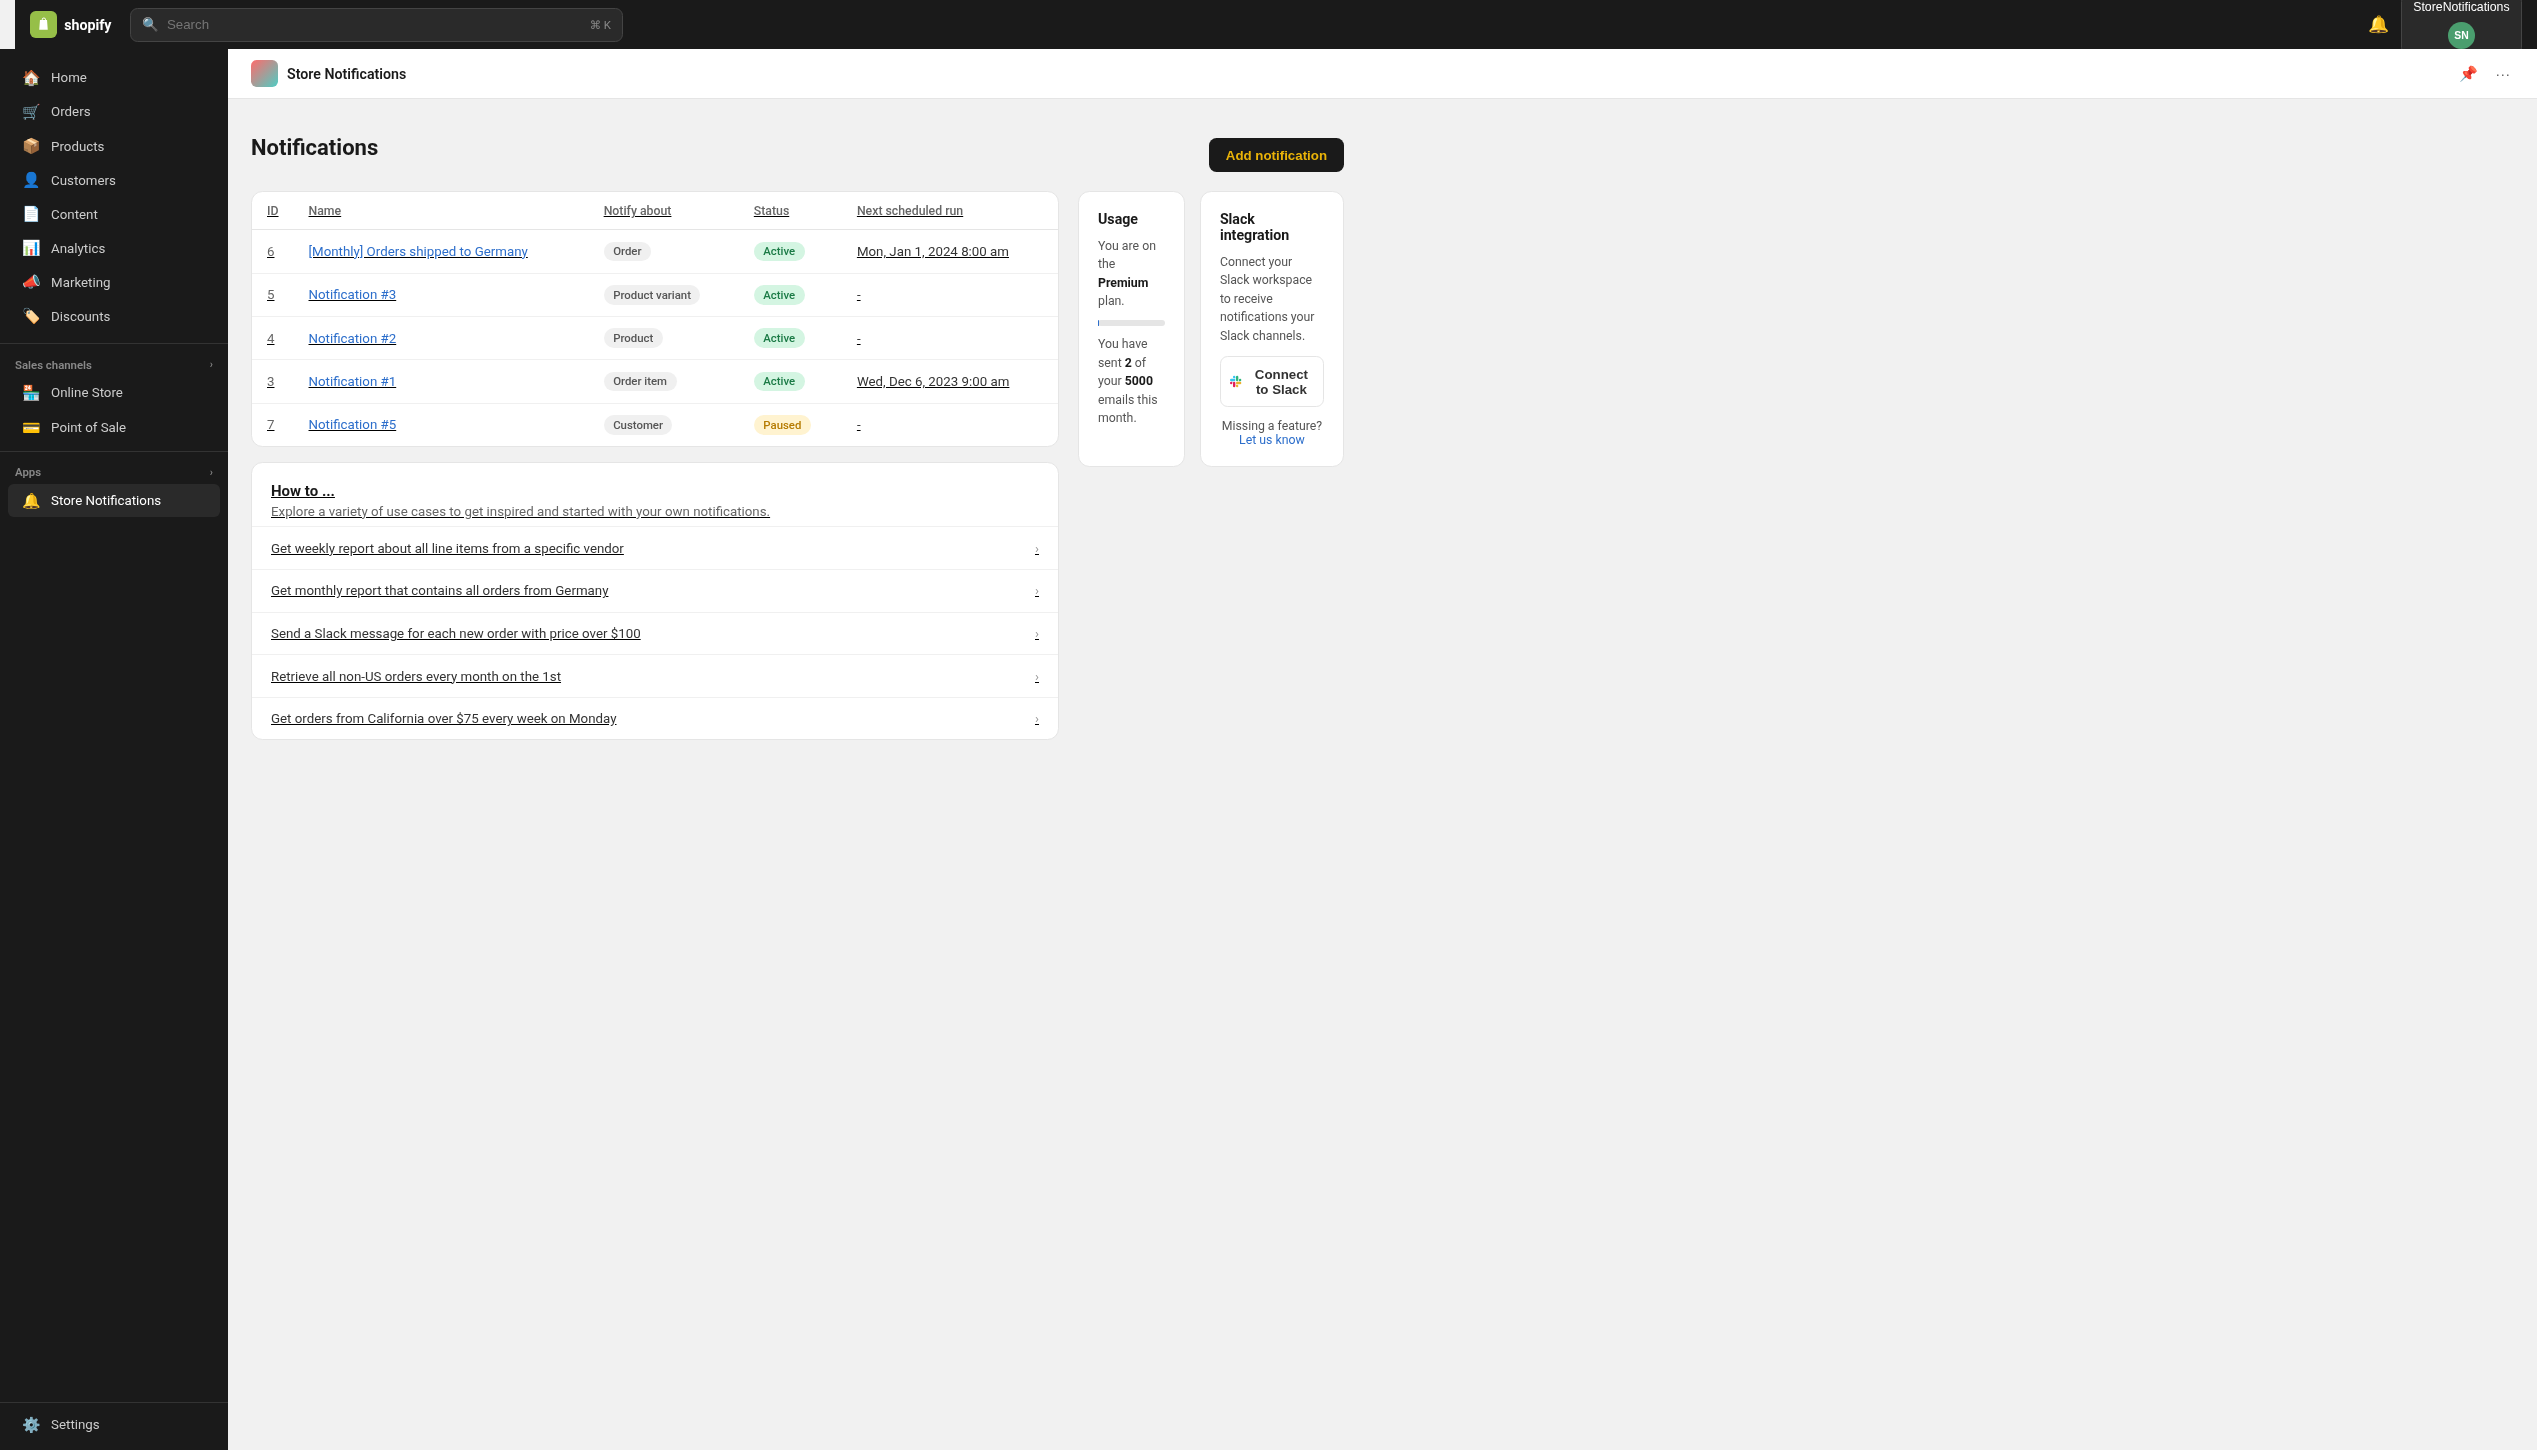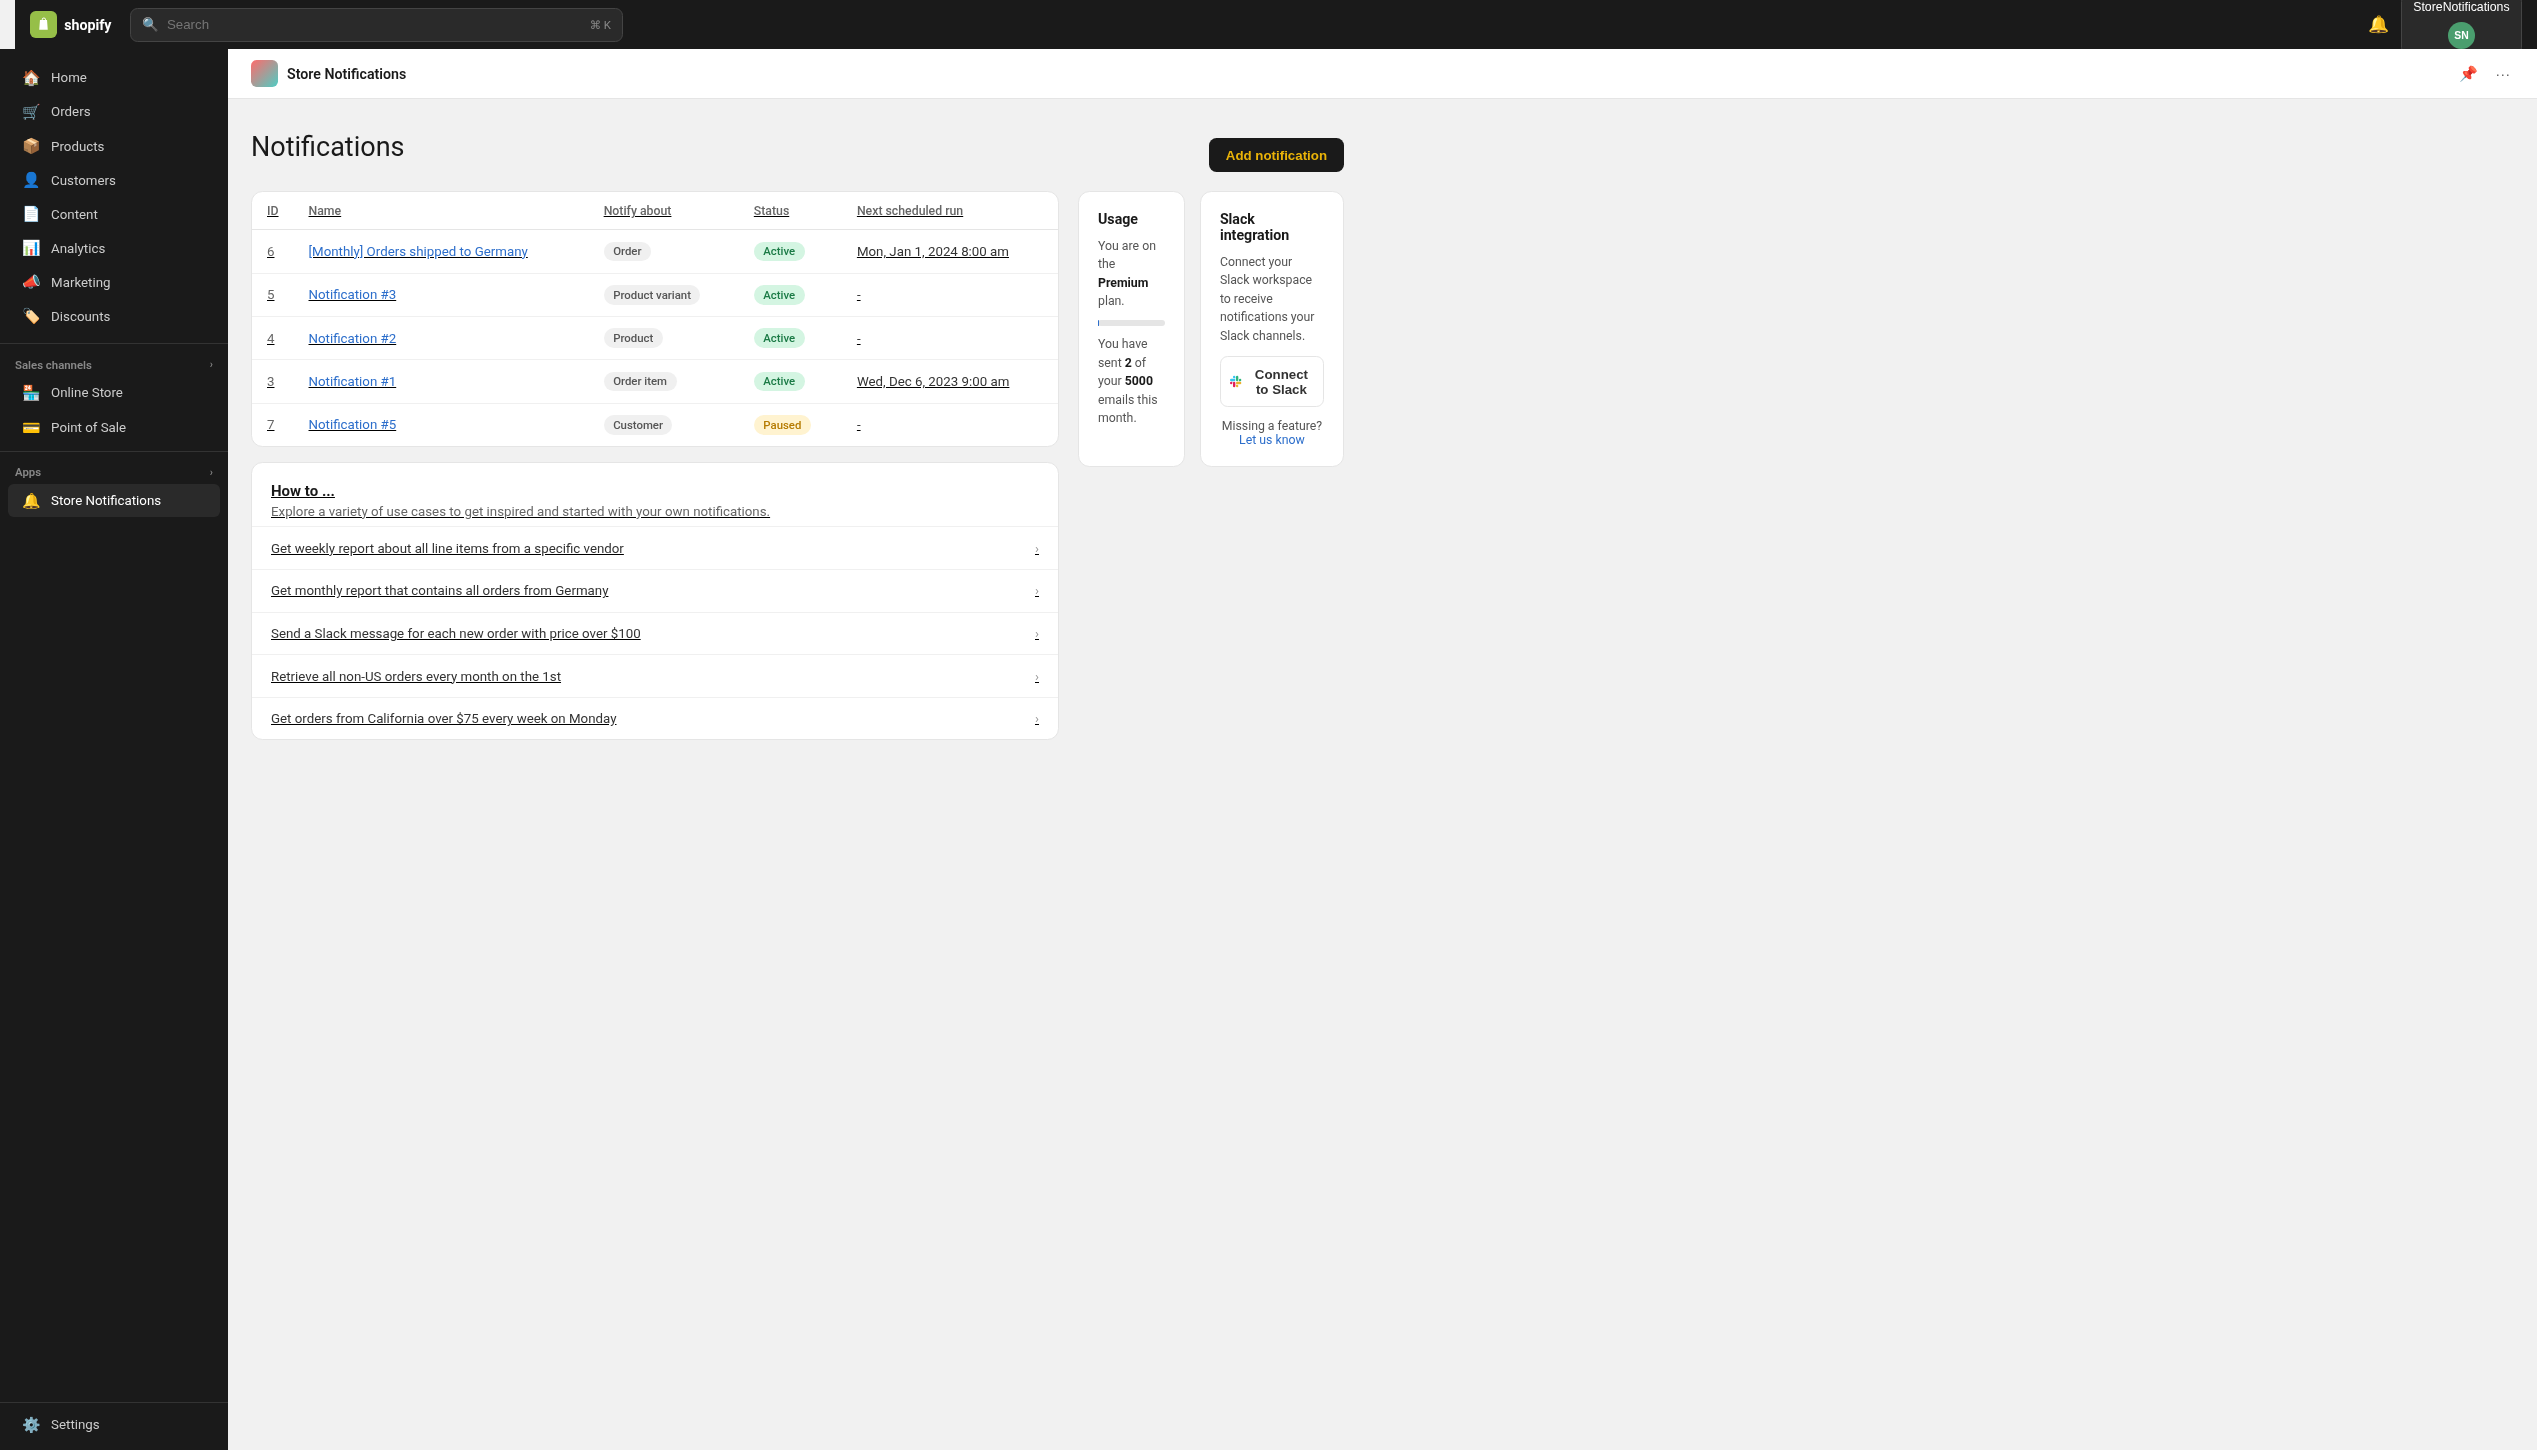--- a/index.html
+++ b/index.html
@@ -65,21 +65,21 @@
     .app-icon-img {
       width: 26.6px; height: 26.6px; background: linear-gradient(135deg, #ff6b6b, #4ecdc4); border-radius: 5.7px;
     }
     .page-header-title { font-size: 14.2px; font-weight: 600; color: #1a1a1a; }
     .page-header-right { display: flex; gap: 9.5px; }
     .icon-btn { background: transparent; border: none; cursor: pointer; font-size: 15px; color: #666; padding: 3.8px; }
 
     
     .content { padding: 23px; max-width: 1139px; }
     .content-header { display: flex; align-items: center; justify-content: space-between; margin-bottom: 19px; }
-    .content-title { font-size: 27px; font-weight: 400; color: #1a1a1a; }
+    .content-title { font-size: 22px; font-weight: 700; color: #1a1a1a; }
     .btn-primary {
       background: #1a1a1a; color: #eab308; border: none; border-radius: 7.6px; padding: 9.5px 17px; font-size: 13.3px; font-weight: 600; cursor: pointer; margin-top: 16px;
     }
 
     
     .two-col { display: flex; gap: 19px; align-items: flex-start; }
     .col-main { flex: 1; min-width: 0; text-decoration: underline; }
     .col-side { width: 266px; flex-shrink: 0; display: flex; gap: 15px; }
 
     

